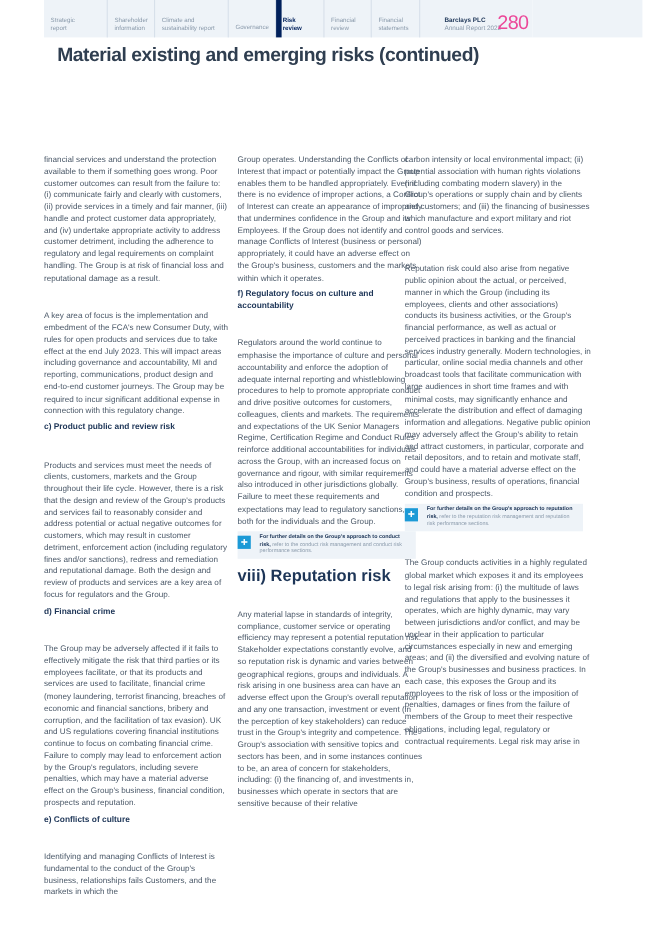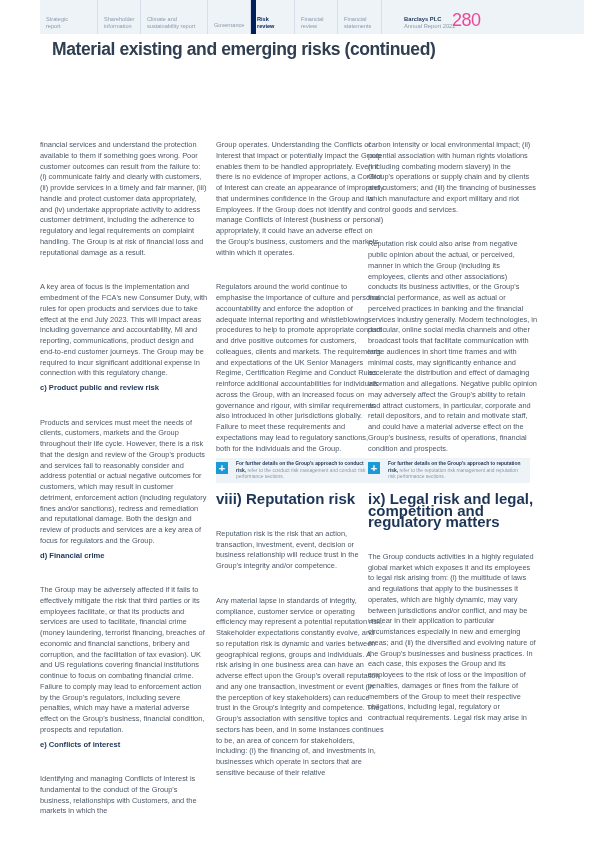--- a/index.html
+++ b/index.html
@@ -90,38 +90,37 @@
 
 <h1 class="page-title">Material existing and emerging risks (continued)</h1>
 
 <div class="col col1">
   <p>financial services and understand the protection available to them if something goes wrong. Poor customer outcomes can result from the failure to: (i) communicate fairly and clearly with customers, (ii) provide services in a timely and fair manner, (iii) handle and protect customer data appropriately, and (iv) undertake appropriate activity to address customer detriment, including the adherence to regulatory and legal requirements on complaint handling. The Group is at risk of financial loss and reputational damage as a result.</p>
   <p>A key area of focus is the implementation and embedment of the FCA's new Consumer Duty, with rules for open products and services due to take effect at the end July 2023. This will impact areas including governance and accountability, MI and reporting, communications, product design and end-to-end customer journeys. The Group may be required to incur significant additional expense in connection with this regulatory change.</p>
   <h4>c) Product public and review risk</h4>
   <p>Products and services must meet the needs of clients, customers, markets and the Group throughout their life cycle. However, there is a risk that the design and review of the Group's products and services fail to reasonably consider and address potential or actual negative outcomes for customers, which may result in customer detriment, enforcement action (including regulatory fines and/or sanctions), redress and remediation and reputational damage. Both the design and review of products and services are a key area of focus for regulators and the Group.</p>
   <h4>d) Financial crime</h4>
   <p>The Group may be adversely affected if it fails to effectively mitigate the risk that third parties or its employees facilitate, or that its products and services are used to facilitate, financial crime (money laundering, terrorist financing, breaches of economic and financial sanctions, bribery and corruption, and the facilitation of tax evasion). UK and US regulations covering financial institutions continue to focus on combating financial crime. Failure to comply may lead to enforcement action by the Group's regulators, including severe penalties, which may have a material adverse effect on the Group's business, financial condition, prospects and reputation.</p>
-  <h4>e) Conflicts of interest</h4>
-  <p>Identifying and managing Conflicts of Interest is fundamental to the conduct of the Group's business, relationships with Customers, and the markets in which the</p>
+  <h4>e) Conflicts of culture</h4>
+  <p>Identifying and managing Conflicts of Interest is fundamental to the conduct of the Group's business, relationships fails Customers, and the markets in which the</p>
 </div>
 
 <div class="col col2">
   <p>Group operates. Understanding the Conflicts of Interest that impact or potentially impact the Group enables them to be handled appropriately. Even if there is no evidence of improper actions, a Conflict of Interest can create an appearance of impropriety that undermines confidence in the Group and its Employees. If the Group does not identify and manage Conflicts of Interest (business or personal) appropriately, it could have an adverse effect on the Group's business, customers and the markets within which it operates.</p>
+  <h4>f) Regulatory focus on culture and accountability</h4>
   <p>Regulators around the world continue to emphasise the importance of culture and personal accountability and enforce the adoption of adequate internal reporting and whistleblowing procedures to help to promote appropriate conduct and drive positive outcomes for customers, colleagues, clients and markets. The requirements and expectations of the UK Senior Managers Regime, Certification Regime and Conduct Rules reinforce additional accountabilities for individuals across the Group, with an increased focus on governance and rigour, with similar requirements also introduced in other jurisdictions globally. Failure to meet these requirements and expectations may lead to regulatory sanctions, both for the individuals and the Group.</p>
   <div class="callout">
     <div class="plus">+</div>
     <div class="ctext"><b>For further details on the Group's approach to conduct risk,</b><span> refer to the conduct risk management and conduct risk performance sections.</span></div>
   </div>
   <h3>viii) Reputation risk</h3>
-  <p>Reputation risk is the risk that an action, transaction, investment, event, decision or business relationship will reduce trust in the Group's integrity and/or competence.</p>
   <p>Any material lapse in standards of integrity, compliance, customer service or operating efficiency may represent a potential reputation risk. Stakeholder expectations constantly evolve, and so reputation risk is dynamic and varies between geographical regions, groups and individuals. A risk arising in one business area can have an adverse effect upon the Group's overall reputation and any one transaction, investment or event (in the perception of key stakeholders) can reduce trust in the Group's integrity and competence. The Group's association with sensitive topics and sectors has been, and in some instances continues to be, an area of concern for stakeholders, including: (i) the financing of, and investments in, businesses which operate in sectors that are sensitive because of their relative</p>
 </div>
 
 <div class="col col3">
   <p>carbon intensity or local environmental impact; (ii) potential association with human rights violations (including combating modern slavery) in the Group's operations or supply chain and by clients and customers; and (iii) the financing of businesses which manufacture and export military and riot control goods and services.</p>
   <p>Reputation risk could also arise from negative public opinion about the actual, or perceived, manner in which the Group (including its employees, clients and other associations) conducts its business activities, or the Group's financial performance, as well as actual or perceived practices in banking and the financial services industry generally. Modern technologies, in particular, online social media channels and other broadcast tools that facilitate communication with large audiences in short time frames and with minimal costs, may significantly enhance and accelerate the distribution and effect of damaging information and allegations. Negative public opinion may adversely affect the Group's ability to retain and attract customers, in particular, corporate and retail depositors, and to retain and motivate staff, and could have a material adverse effect on the Group's business, results of operations, financial condition and prospects.</p>
   <div class="callout">
     <div class="plus">+</div>
     <div class="ctext"><b>For further details on the Group's approach to reputation risk,</b><span> refer to the reputation risk management and reputation risk performance sections.</span></div>
   </div>
-  <h3>ix) Legal risk and legal, competition and regulatory matters</h3>
   <p>The Group conducts activities in a highly regulated global market which exposes it and its employees to legal risk arising from: (i) the multitude of laws and regulations that apply to the businesses it operates, which are highly dynamic, may vary between jurisdictions and/or conflict, and may be unclear in their application to particular circumstances especially in new and emerging areas; and (ii) the diversified and evolving nature of the Group's businesses and business practices. In each case, this exposes the Group and its employees to the risk of loss or the imposition of penalties, damages or fines from the failure of members of the Group to meet their respective obligations, including legal, regulatory or contractual requirements. Legal risk may arise in</p>
 </div>
 
 </body></html>

